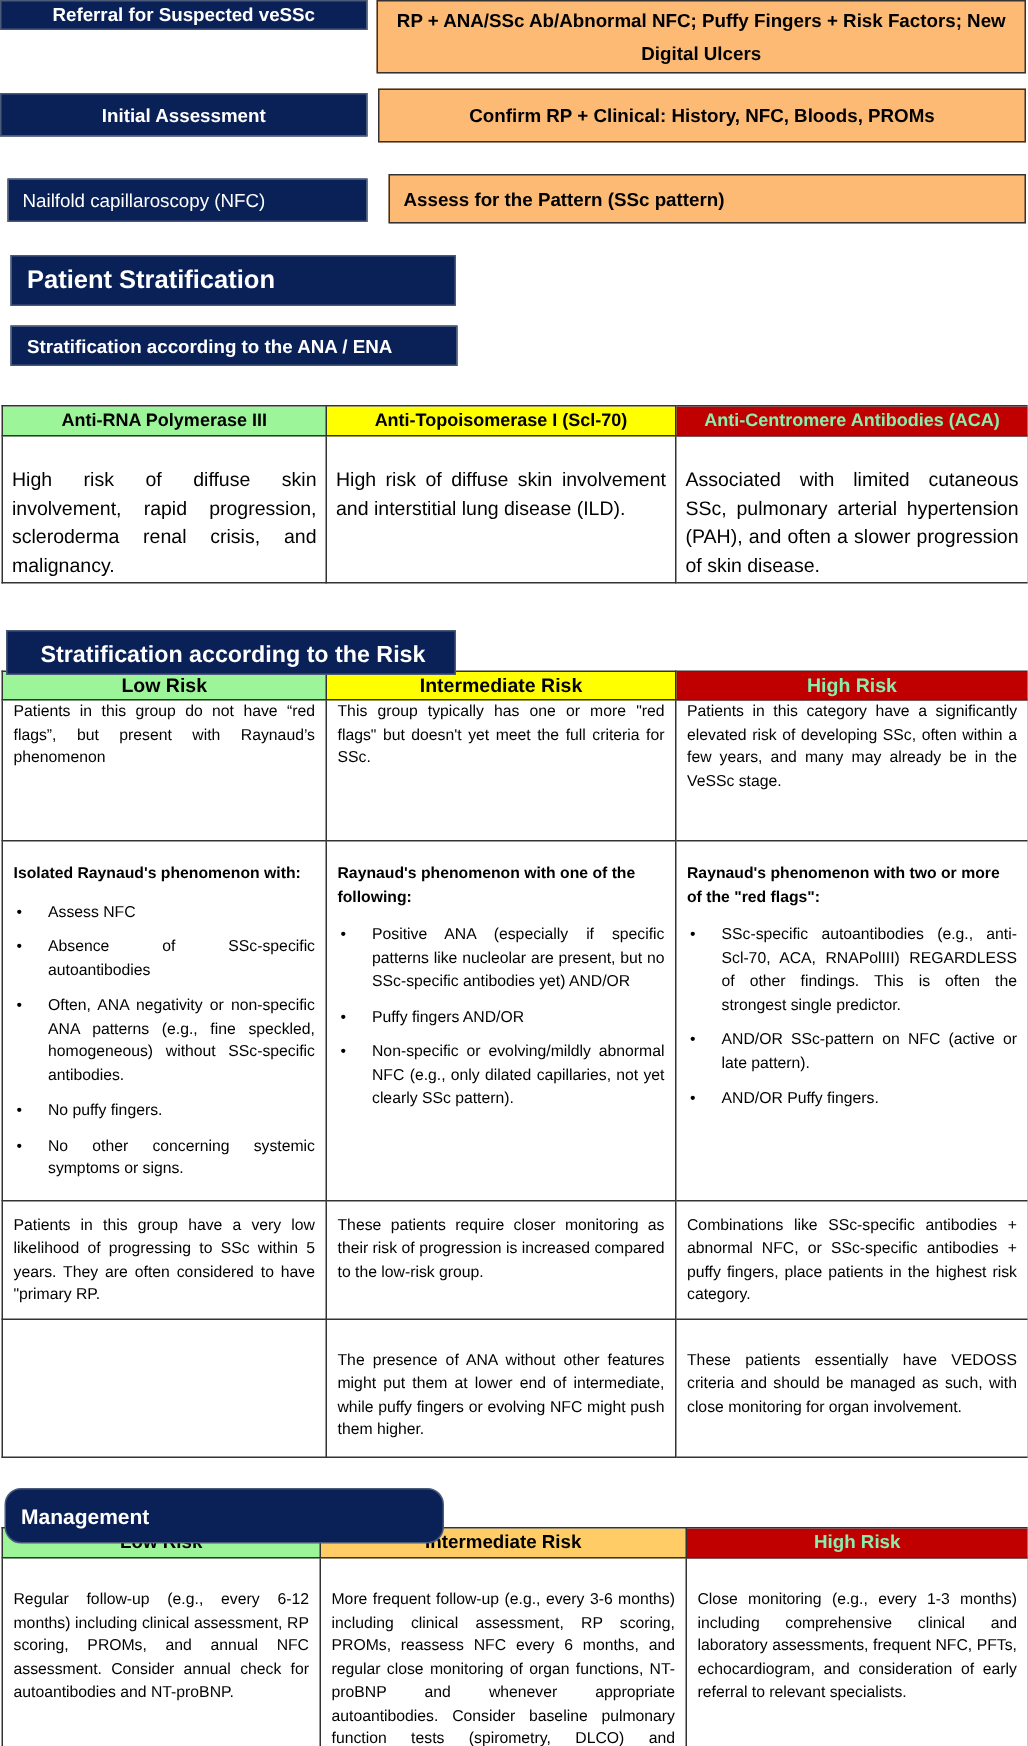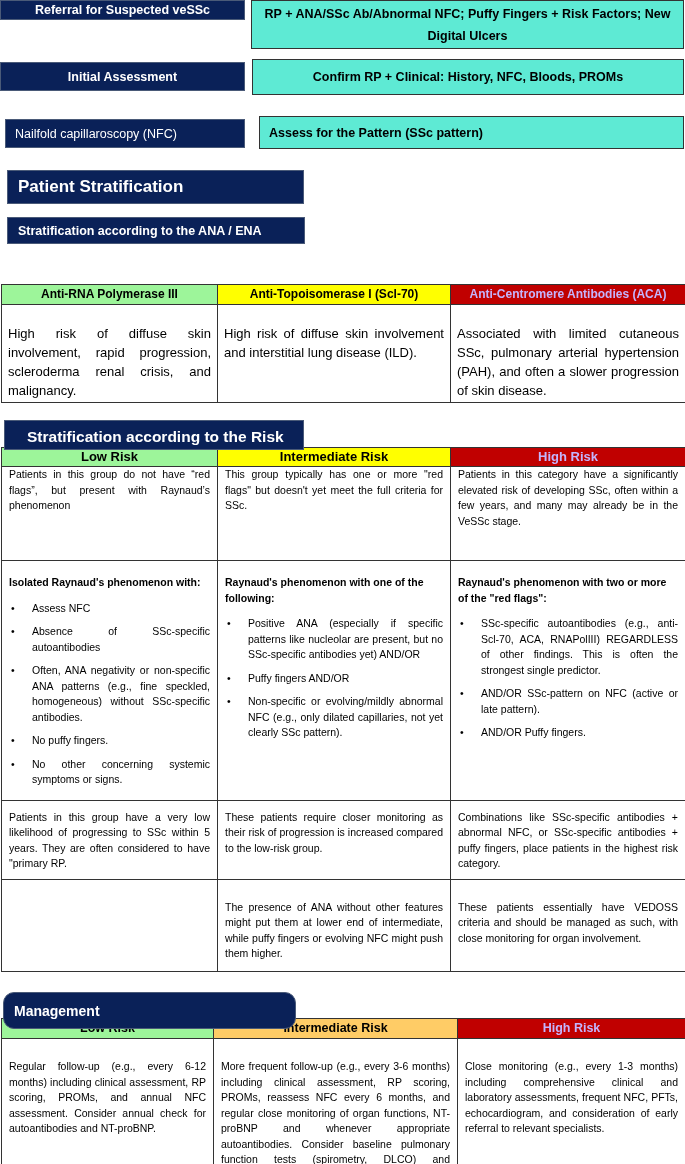--- a/index.html
+++ b/index.html
@@ -1,41 +1,41 @@
 <!DOCTYPE html>
 <html><head>
 <meta charset="utf-8">
 <style>
   * { box-sizing: border-box; margin: 0; padding: 0; }
   html, body { width: 685px; height: 1164px; background: #ffffff; overflow: hidden; }
   body { position: relative; font-family: "Liberation Sans", sans-serif; color: #000; }
 
   .navy { background: #0a2158; color: #fff; border: 1px solid #4a5a78; position: absolute; font-weight: bold; }
   .flow-label { display: flex; align-items: center; justify-content: center; font-size: 12.5px; }
-  .flow-box { position: absolute; border: 1.5px solid #333; background: #5eead4; font-weight: bold; font-size: 12.5px; display: flex; align-items: center; justify-content: center; text-align: center; line-height: 22px; }
+  .flow-box { position: absolute; border: 1.5px solid #333; background: #fdba74; font-weight: bold; font-size: 12.5px; display: flex; align-items: center; justify-content: center; text-align: center; line-height: 22px; }
 
   #ref-label { left: 0; top: 0; width: 245px; height: 20px; }
   #ref-box { left: 251px; top: 0; width: 433px; height: 49px; }
   #init-label { left: 0; top: 62px; width: 245px; height: 29px; }
   #init-box { left: 252px; top: 59px; width: 432px; height: 36px; }
   #nfc-label { left: 5px; top: 119px; width: 240px; height: 29px; justify-content: flex-start; padding-left: 9px; font-weight: normal; }
   #nfc-box { left: 259px; top: 116px; width: 425px; height: 33px; justify-content: flex-start; padding-left: 9px; }
 
   #strat-title { left: 7px; top: 170px; width: 297px; height: 34px; font-size: 17px; display: flex; align-items: center; padding-left: 10px; }
   #ana-title { left: 7px; top: 217px; width: 298px; height: 27px; font-size: 12.5px; display: flex; align-items: center; padding-left: 10px; }
 
   table { position: absolute; border-collapse: collapse; table-layout: fixed; }
   td, th { border: 1px solid #333; vertical-align: top; }
   th { font-weight: bold; text-align: center; }
   .green { background: #9df59a; }
   .yellow { background: #ffff00; }
-  .red { background: #c00000; color: #c4b5fd; }
+  .red { background: #c00000; color: #86efac; }
   .orange { background: #ffcc66; }
 
-  #ana-table { left: 1px; top: 284px; width: 684px; }
+  #ana-table { left: 1px; top: 270px; width: 684px; }
   #ana-table th { height: 20px; font-size: 12px; line-height: 18px; }
   #ana-table td { font-size: 13px; line-height: 19px; padding: 19px 6px 2px 6px; text-align: justify; height: 90px; }
 
   #risk-title { left: 4px; top: 420px; width: 300px; height: 30px; font-size: 15.5px; display: flex; align-items: flex-end; padding-left: 22px; padding-bottom: 3px; z-index: 2; }
   #risk-table { left: 1px; top: 447px; width: 684px; }
   #risk-table th { height: 19px; font-size: 13px; line-height: 17px; }
   #risk-table td { font-size: 10.5px; line-height: 15.5px; padding: 8px 7px 4px 7px; text-align: justify; }
   #risk-table tr.intro td { height: 94px; padding-top: 0; }
   #risk-table tr.crit td { height: 232px; padding-top: 14px; }
   #risk-table tr.prog td { height: 79px; padding-top: 9px; }

